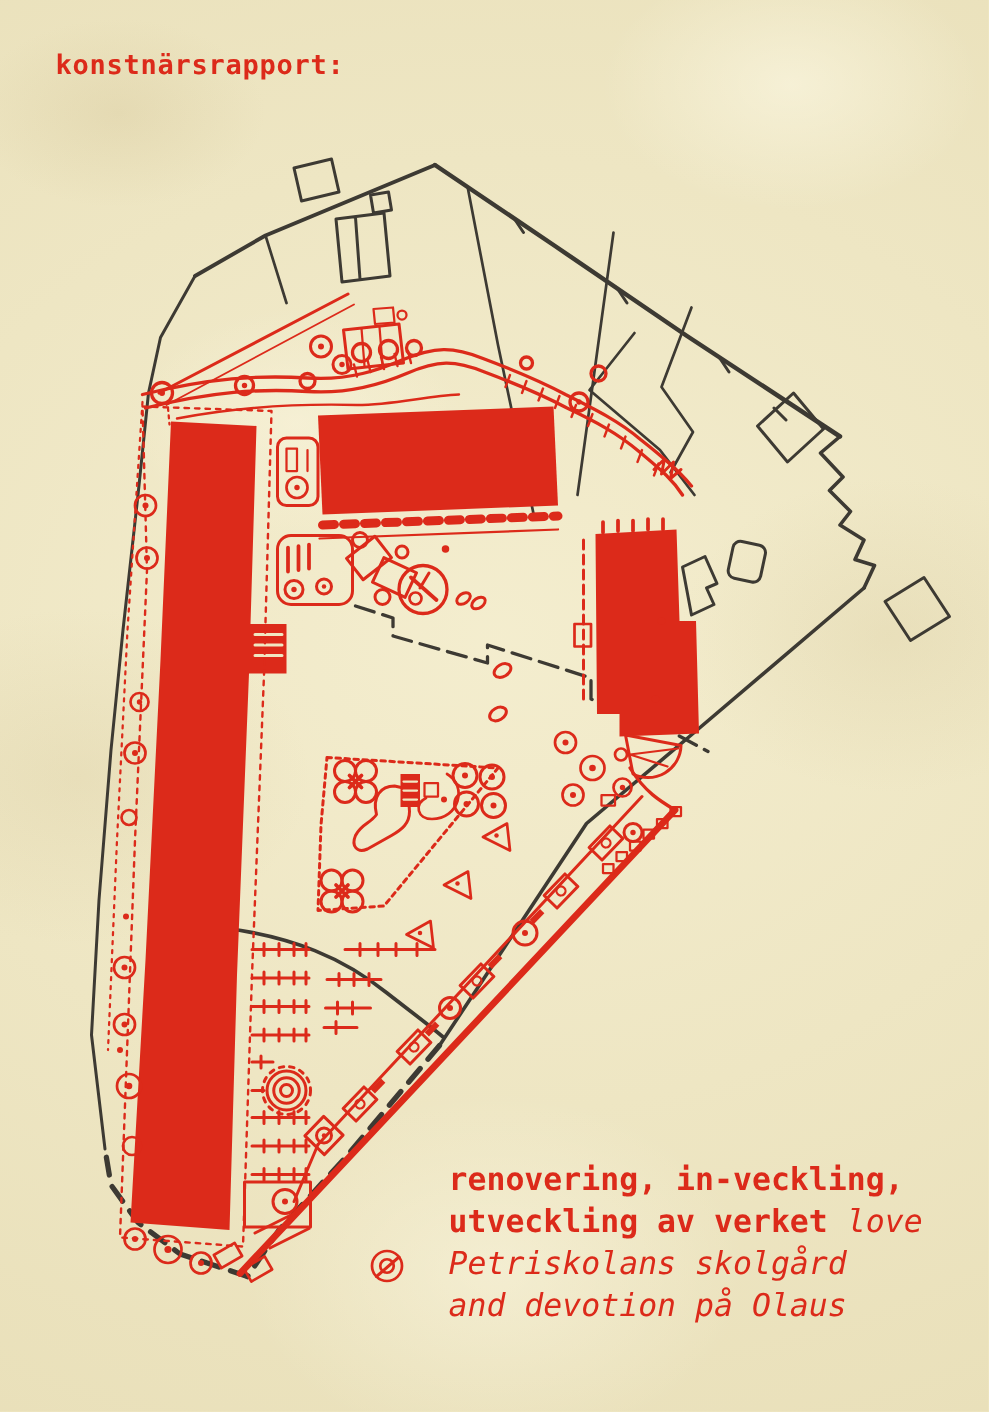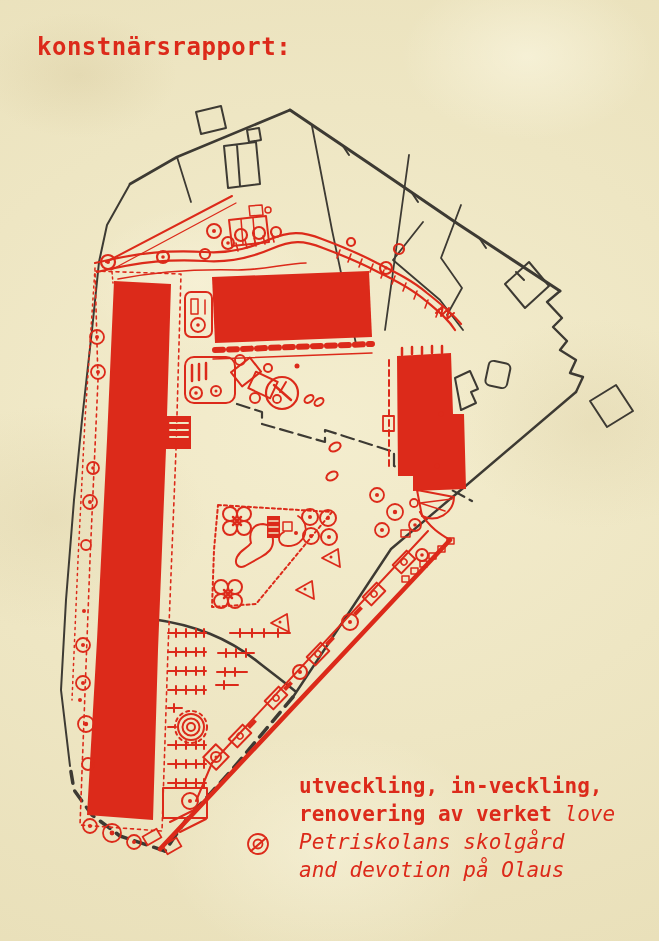--- a/index.html
+++ b/index.html
@@ -20,21 +20,21 @@
       radial-gradient(180px 120px at 80% 6%, rgba(255,252,235,.5), rgba(255,252,235,0) 70%),
       radial-gradient(200px 150px at 90% 45%, rgba(206,190,142,.22), rgba(206,190,142,0) 70%),
       radial-gradient(220px 160px at 8% 55%, rgba(206,190,142,.22), rgba(206,190,142,0) 70%),
       radial-gradient(240px 170px at 50% 90%, rgba(255,252,235,.4), rgba(255,252,235,0) 70%),
       radial-gradient(160px 110px at 30% 30%, rgba(255,252,235,.35), rgba(255,252,235,0) 70%),
       radial-gradient(900px 700px at 50% 45%, rgba(255,253,240,.25), rgba(190,172,120,.18)),
       var(--paper);
   }
   .title{
     position:absolute;left:37px;top:33px;z-index:3;
-    color:var(--red);font-size:24px;font-weight:bold;letter-spacing:.5px;
+    color:var(--red);font-size:18px;font-weight:bold;letter-spacing:.5px;
     white-space:pre;
   }
   .map{position:absolute;left:0;top:0;z-index:1;}
   .caption{
     position:absolute;left:299px;top:772px;width:340px;z-index:3;
     color:var(--red);font-size:21px;line-height:28px;
   }
   .cap-line{white-space:pre;}
   .cap-line .bold{font-weight:bold;font-style:normal;}
   .cap-line .italic{font-weight:normal;font-style:italic;}
@@ -344,17 +344,17 @@
         <circle cx="382" cy="530" r="2" fill="#dc2a1a" stroke="none"></circle>
       <circle cx="415" cy="525" r="6"></circle>
         <circle cx="415" cy="525" r="1.8" fill="#dc2a1a" stroke="none"></circle>
       <rect x="401" y="530" width="9" height="7" stroke-width="1.5"></rect>
       <path d="M95,268 L85,420 L78,560 L72,700" stroke-width="1.5" stroke-dasharray="2,4"></path>
     </g>
   </g>
 </svg>
 
 <div class="caption">
-    <div class="cap-line"><span class="bold">utveckling, in-veckling,</span></div>
-    <div class="cap-line"><span class="bold">renovering av verket </span><span class="italic">love</span></div>
+    <div class="cap-line"><span class="bold">renovering, in-veckling,</span></div>
+    <div class="cap-line"><span class="bold">utveckling av verket </span><span class="italic">love</span></div>
     <div class="cap-line"><span class="italic">Petriskolans skolgård</span></div>
     <div class="cap-line"><span class="italic">and devotion på Olaus</span></div>
   </div>
 
 </body></html>

